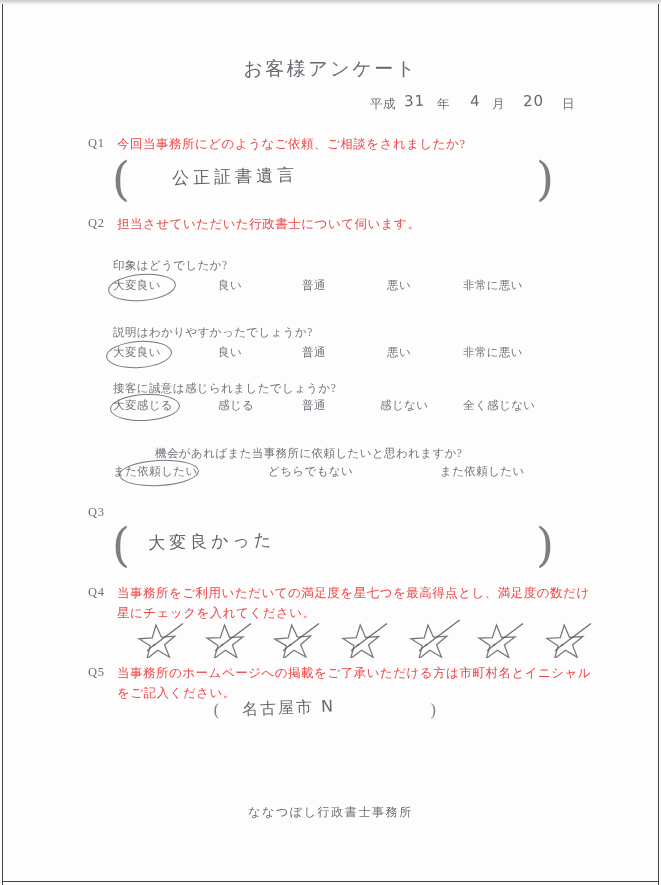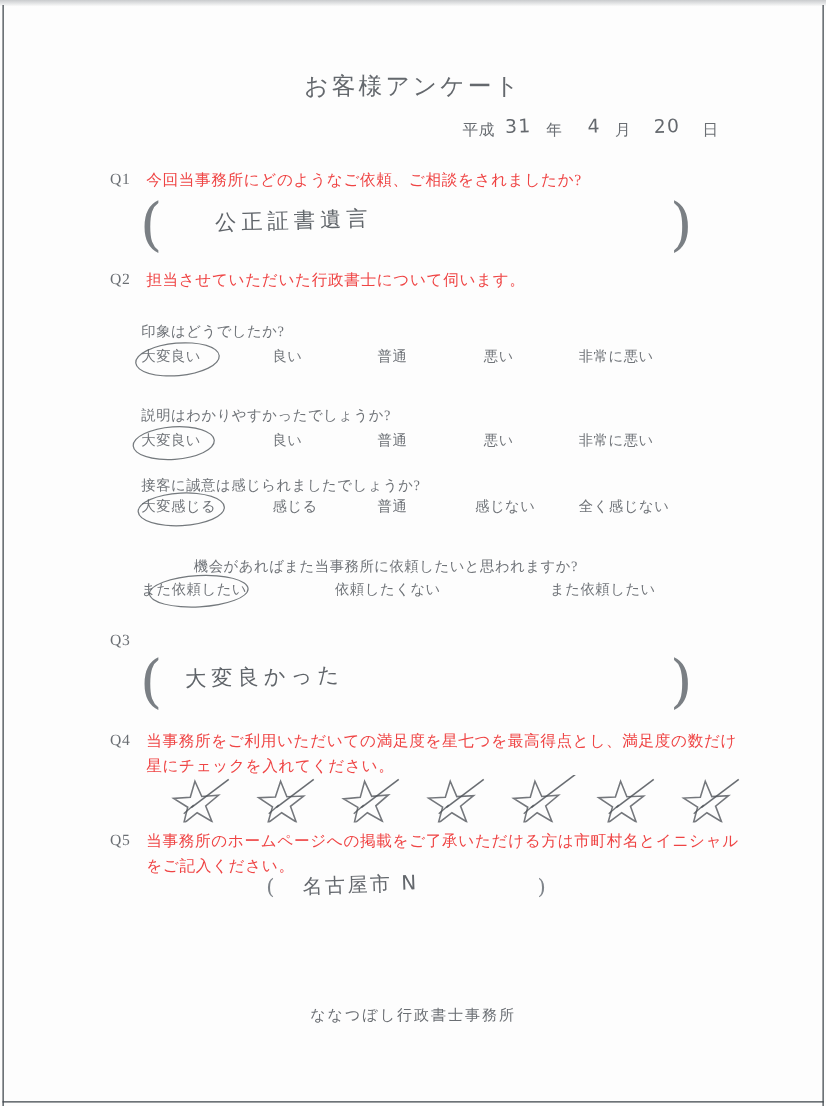--- a/index.html
+++ b/index.html
@@ -184,21 +184,21 @@
   <div class="subq" style="left:113px; top:381px;">接客に誠意は感じられましたでしょうか?</div>
   <div class="opt" style="left:113px; top:398px;">大変感じる</div>
   <div class="opt" style="left:218px; top:398px;">感じる</div>
   <div class="opt" style="left:302px; top:398px;">普通</div>
   <div class="opt" style="left:380px; top:398px;">感じない</div>
   <div class="opt" style="left:463px; top:398px;">全く感じない</div>
   <div class="circle-mark" style="left:110px; top:394px; width:68px; height:25px; transform:rotate(-3deg);"></div>
 
   <div class="subq" style="left:113px; top:446px;margin-left:42px;">機会があればまた当事務所に依頼したいと思われますか?</div>
   <div class="opt" style="left:113px; top:464px;">また依頼したい</div>
-  <div class="opt" style="left:268px; top:464px;">依頼したくない</div>
+  <div class="opt" style="left:268px; top:464px;">どちらでもない</div>
   <div class="opt" style="left:440px; top:464px;">また依頼したい</div>
   <div class="circle-mark" style="left:119px; top:460px; width:78px; height:24px; transform:rotate(-3deg);"></div>
 
   <div class="qlabel" style="left:88px; top:505px;">Q3</div>
   <div class="paren" style="left:112px; top:522px;">(</div>
   <div class="paren" style="left:536px; top:522px;">)</div>
   <div class="hand" style="left:148px; top:530px;">大変良かった</div>
 
   <div class="qlabel" style="left:88px; top:585px;">Q4</div>
   <div class="qtext" style="left:117px; top:585px;">当事務所をご利用いただいての満足度を星七つを最高得点とし、満足度の数だけ</div>

